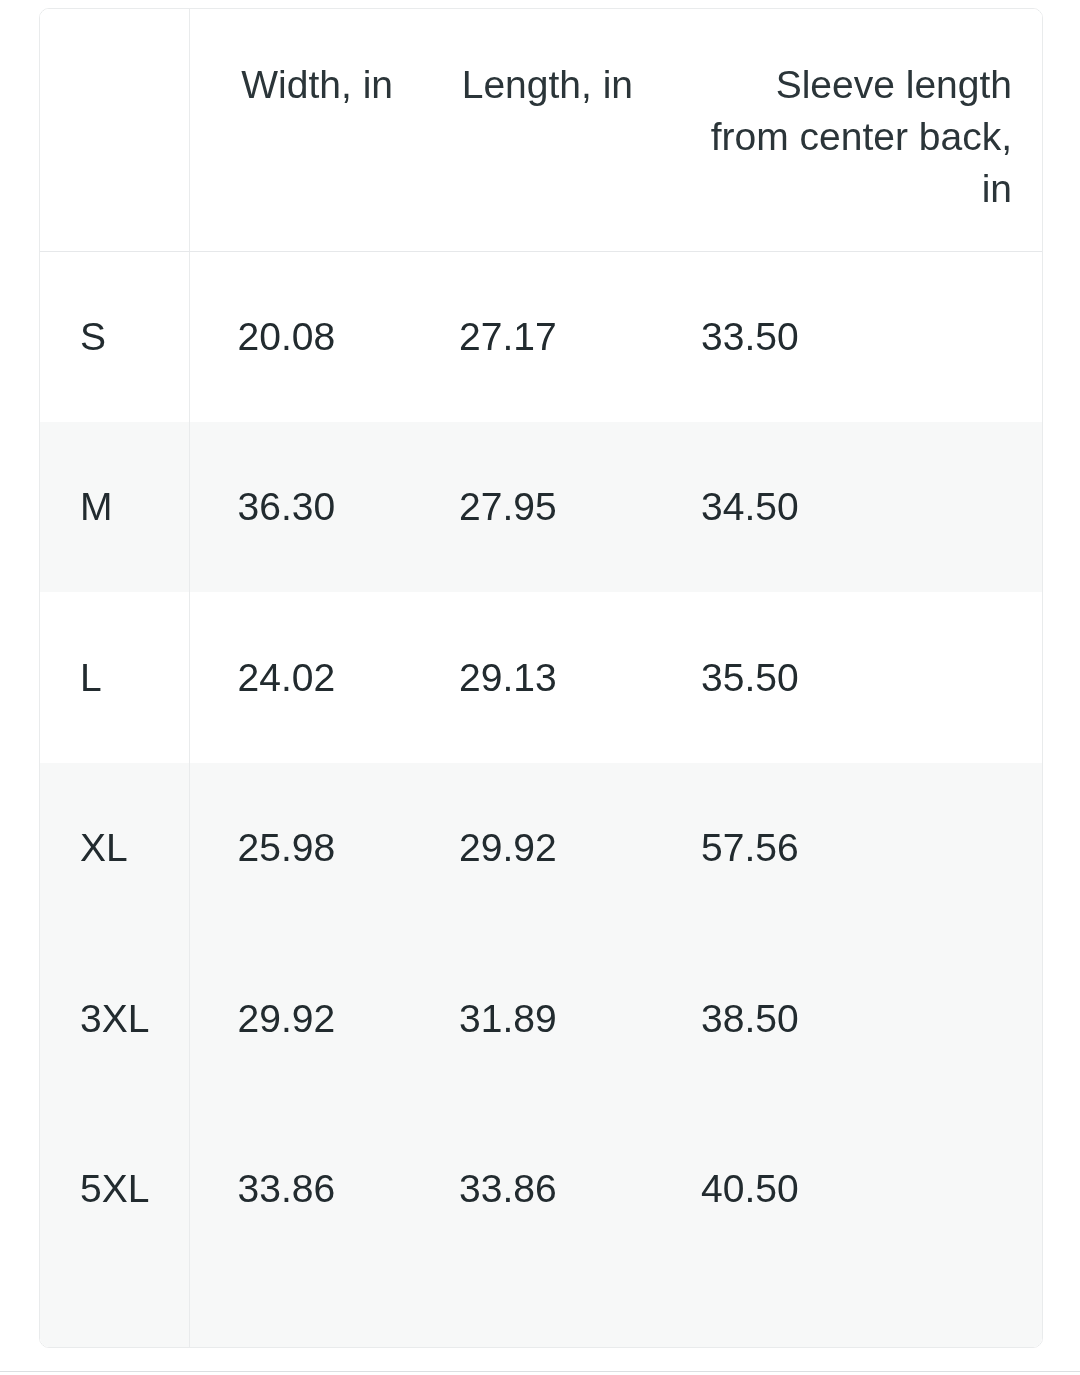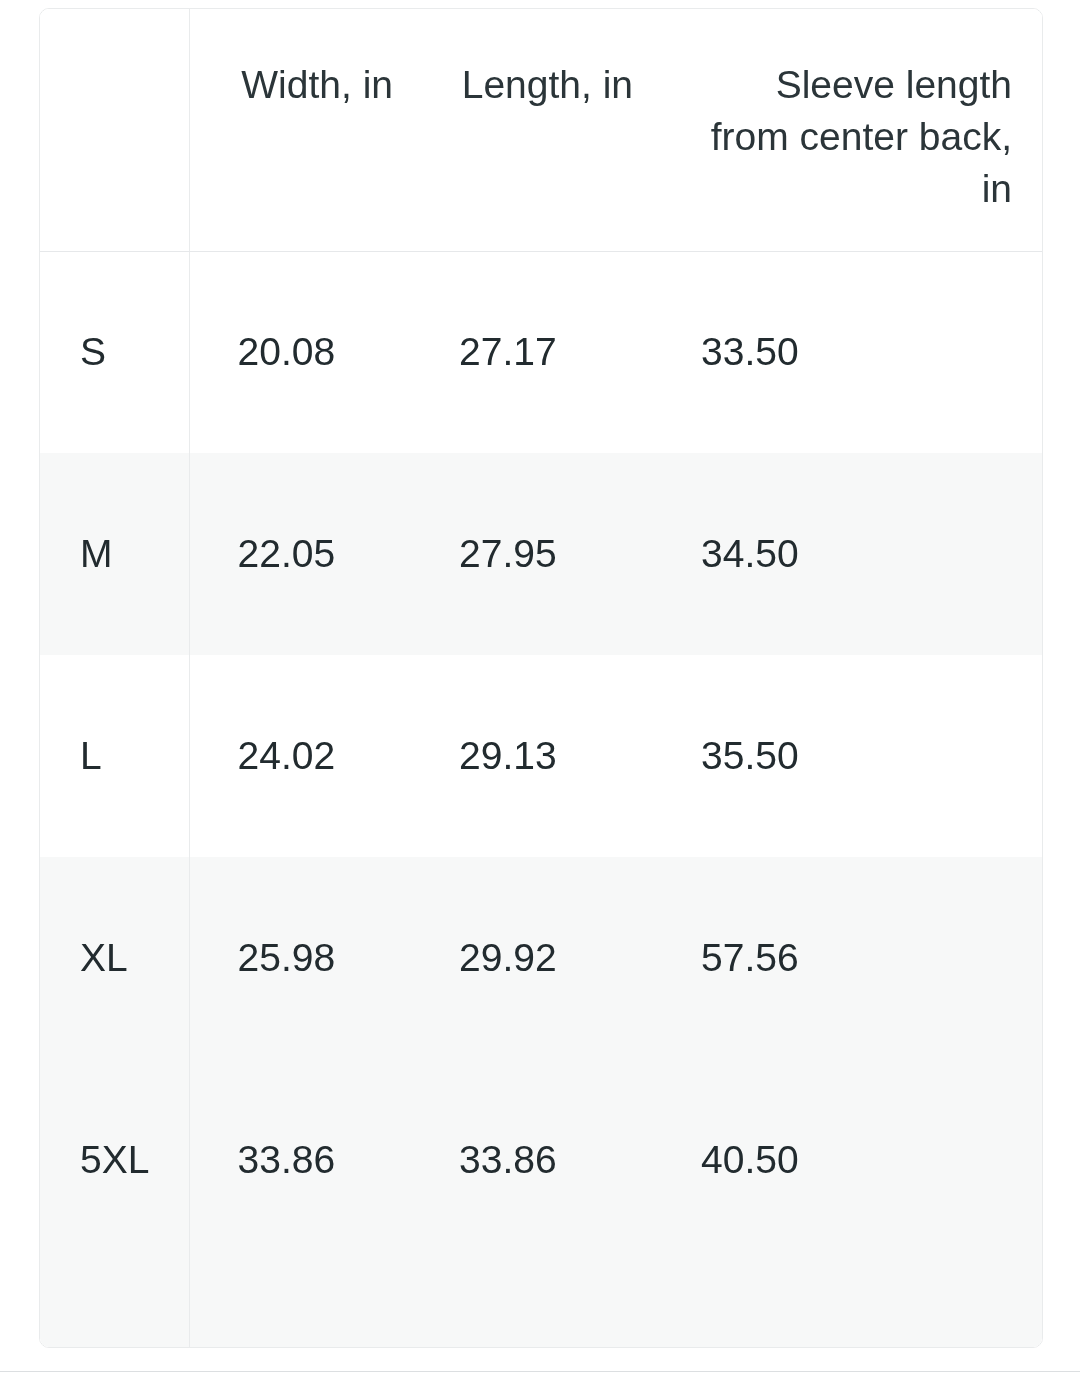--- a/index.html
+++ b/index.html
@@ -142,35 +142,41 @@
 
       <tbody>
         <tr class="odd">
           <td class="v-size">S</td>
           <td class="v-width">20.08</td>
           <td class="v-length">27.17</td>
           <td class="v-sleeve">33.50</td>
         </tr>
         <tr class="even">
           <td class="v-size">M</td>
-          <td class="v-width">22.05</td>
+          <td class="v-width">36.30</td>
           <td class="v-length">27.95</td>
           <td class="v-sleeve">34.50</td>
         </tr>
         <tr class="odd">
           <td class="v-size">L</td>
           <td class="v-width">24.02</td>
           <td class="v-length">29.13</td>
           <td class="v-sleeve">35.50</td>
         </tr>
         <tr class="even">
           <td class="v-size">XL</td>
           <td class="v-width">25.98</td>
           <td class="v-length">29.92</td>
           <td class="v-sleeve">57.56</td>
+        </tr>
+        <tr class="even">
+          <td class="v-size">3XL</td>
+          <td class="v-width">29.92</td>
+          <td class="v-length">31.89</td>
+          <td class="v-sleeve">38.50</td>
         </tr>
         <tr class="even">
           <td class="v-size">5XL</td>
           <td class="v-width">33.86</td>
           <td class="v-length">33.86</td>
           <td class="v-sleeve">40.50</td>
         </tr>
         <tr class="even filler">
           <td class="v-size"></td>
           <td class="v-width"></td>

